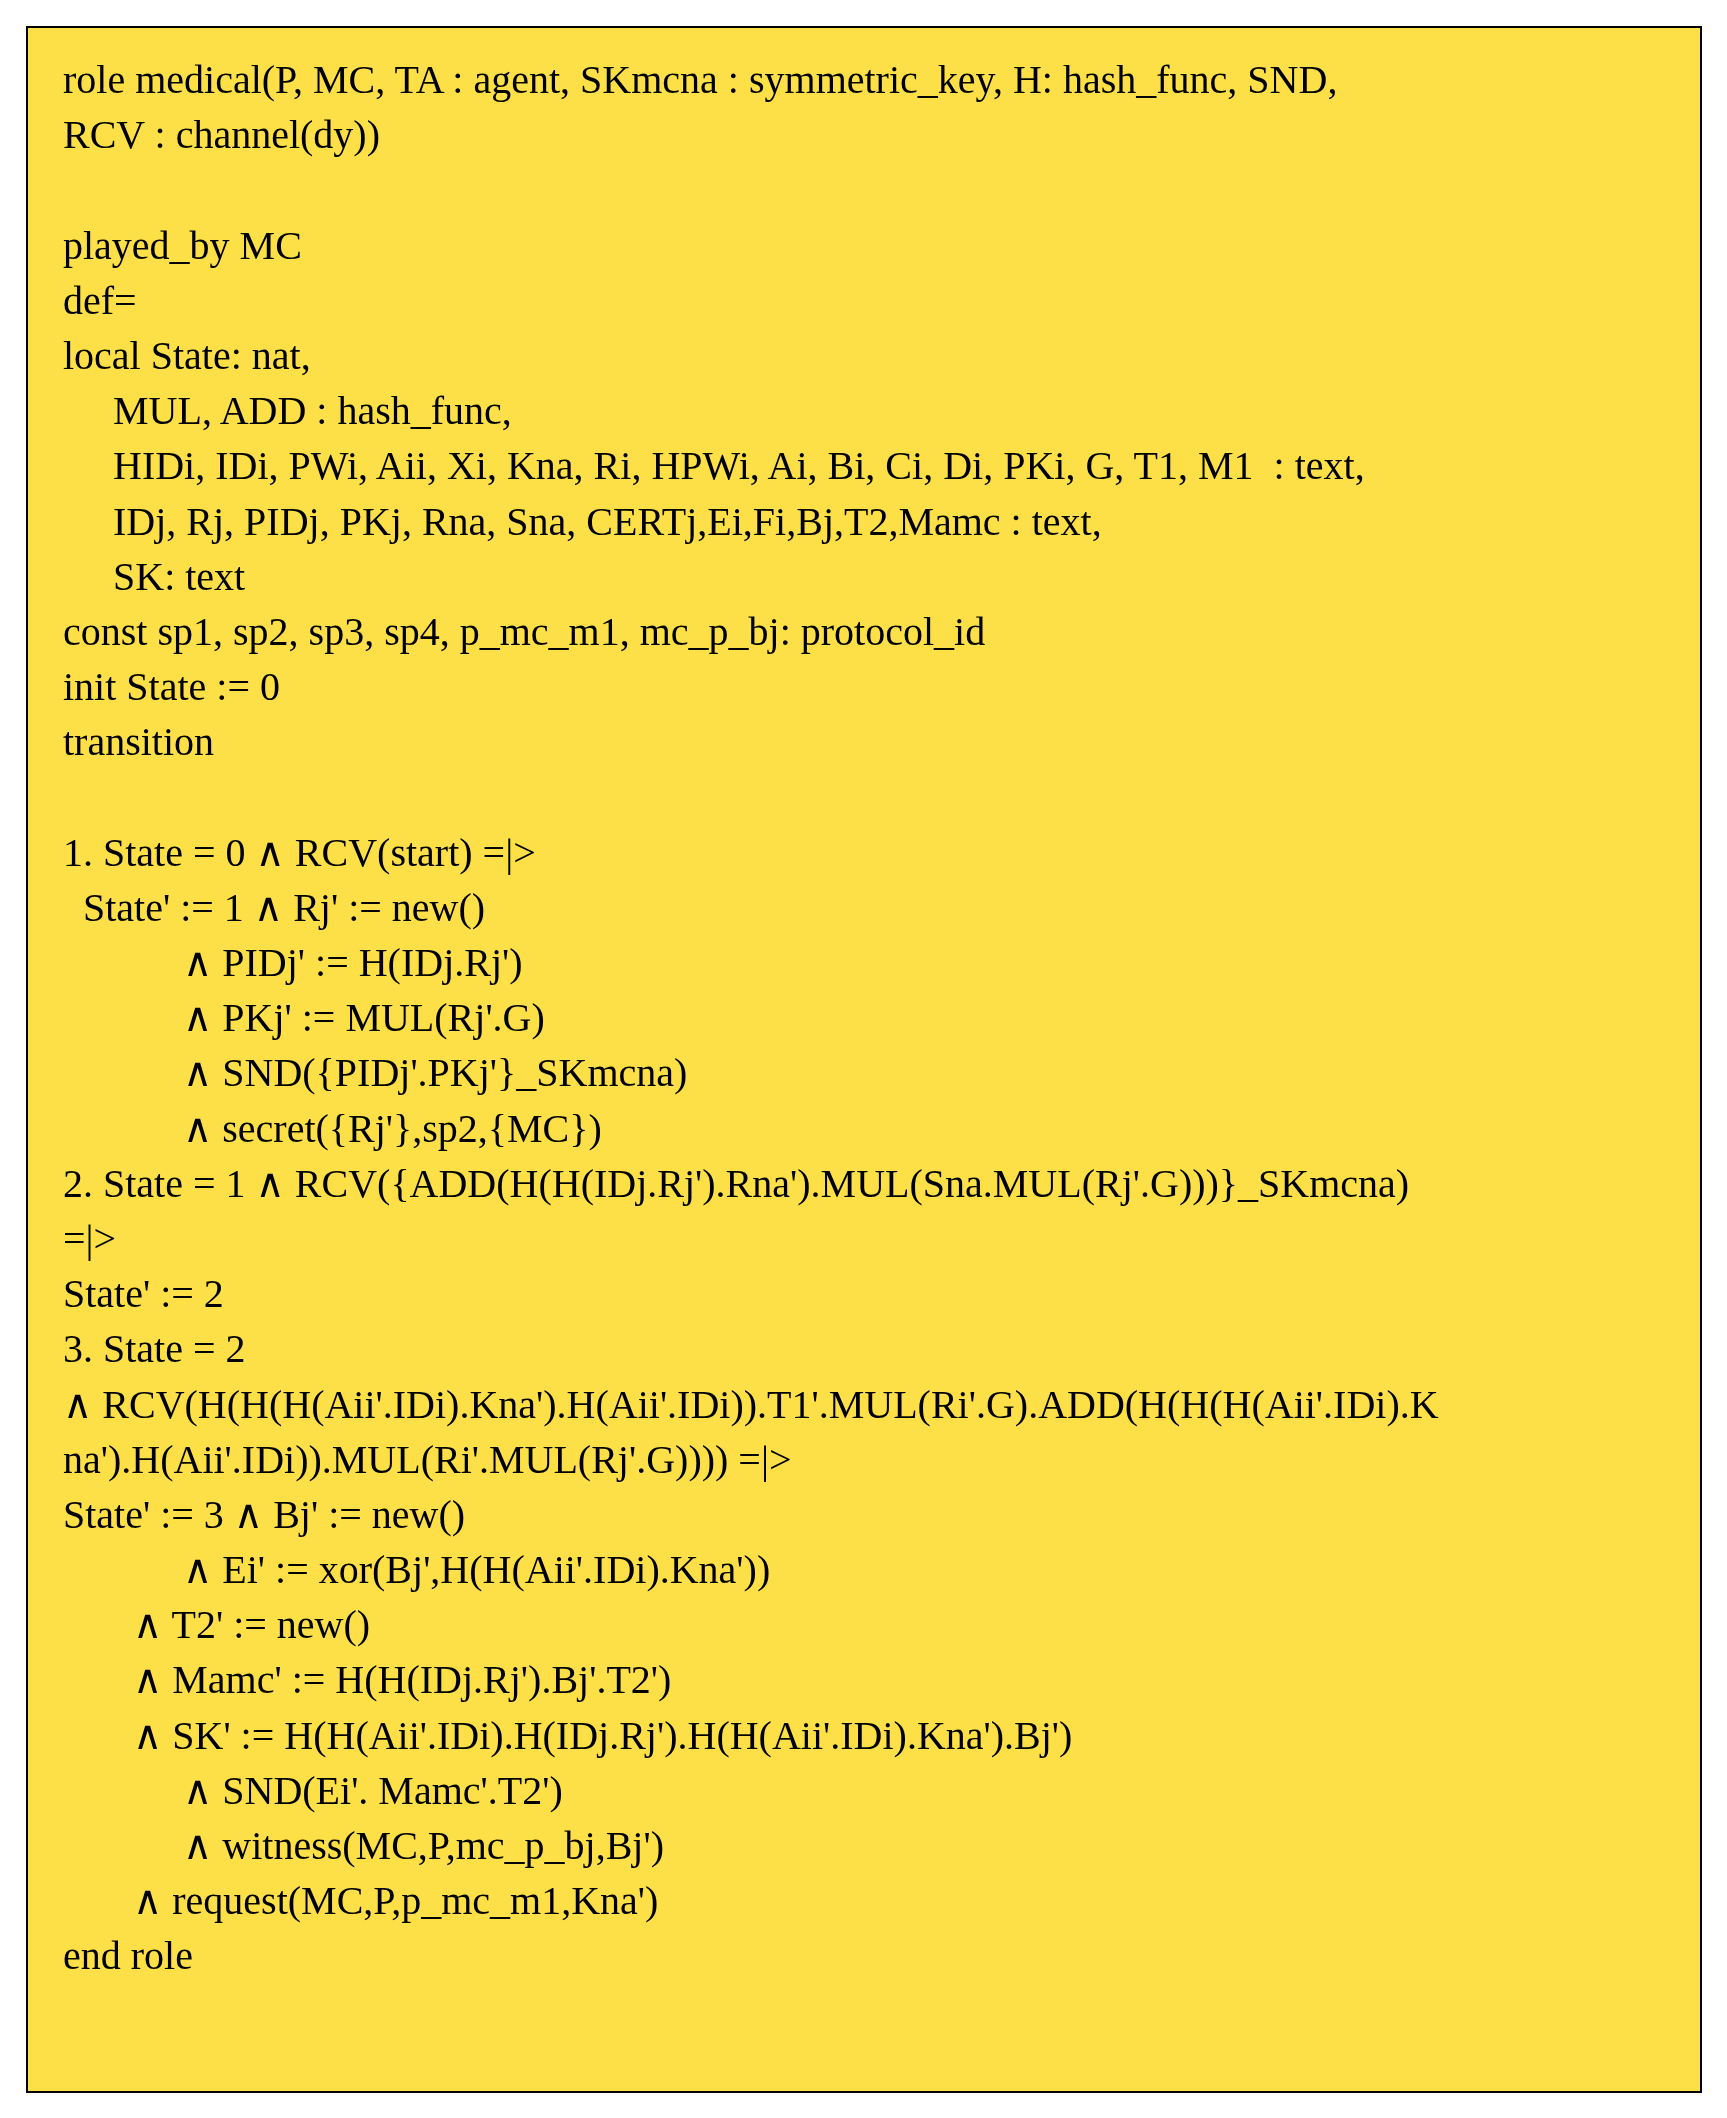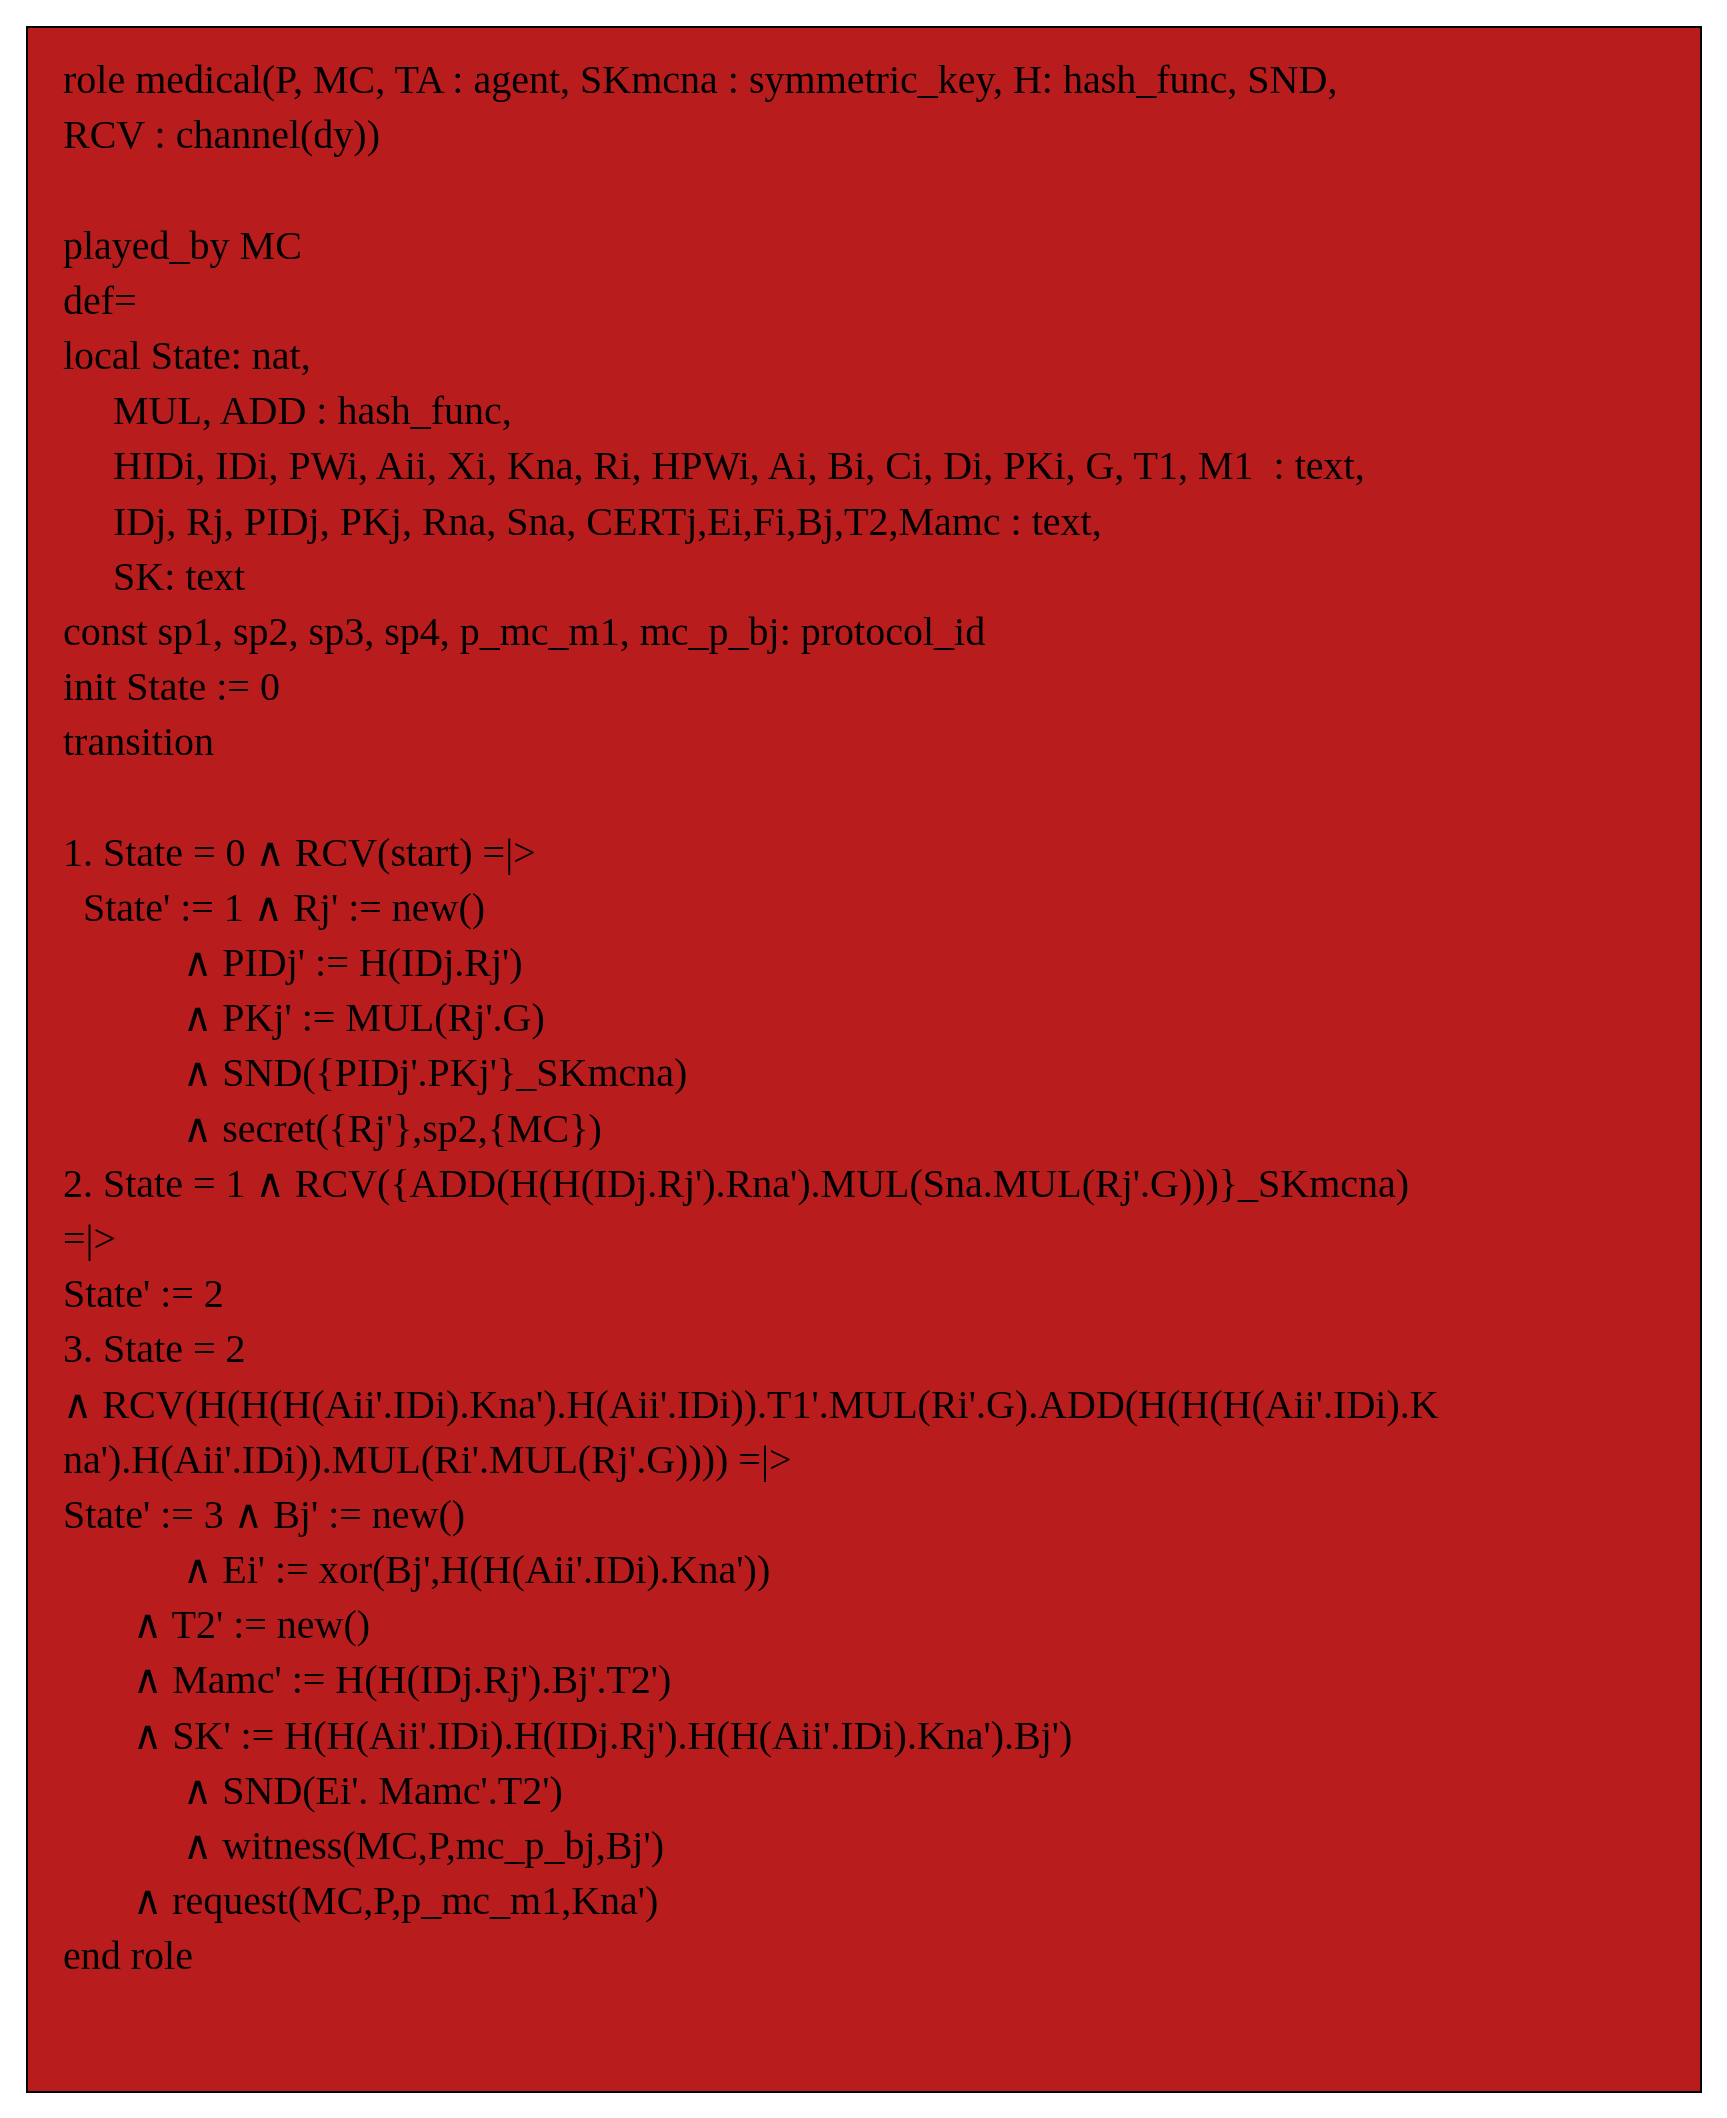--- a/index.html
+++ b/index.html
@@ -12,21 +12,21 @@
       height: 2119px;
       background: #ffffff;
       padding: 26px;
       font-family: "Times New Roman", Times, serif;
     }
     .container {
       width: 100%;
       height: 100%;
       border: 2.6px solid #000000;
       padding: 24px 35px;
-      background: #b91c1c;
+      background: #fde047;
     }
     .code-block {
       font-family: "Times New Roman", Times, serif;
       font-size: 40px;
       line-height: 1.38;
       color: #000000;
       white-space: pre-wrap;
       word-wrap: break-word;
     }
   </style>

